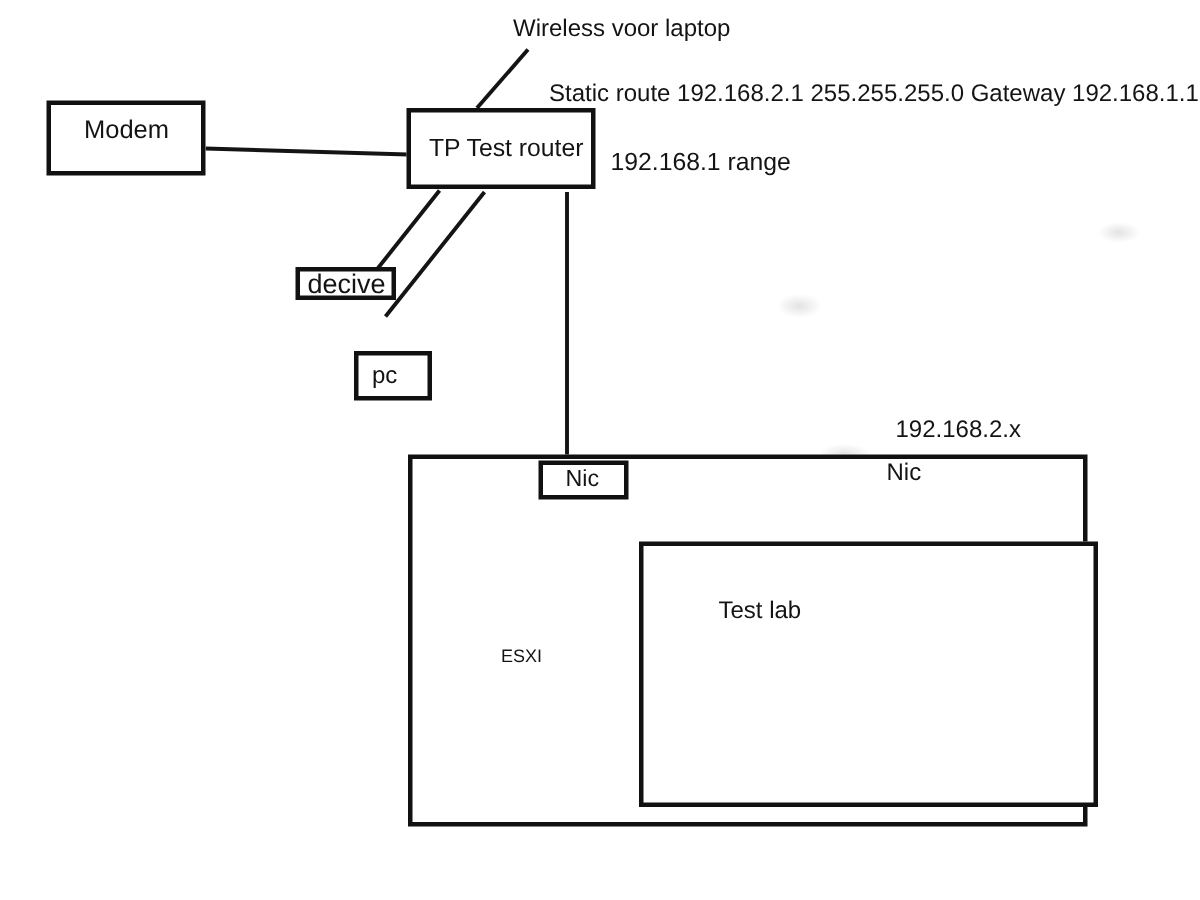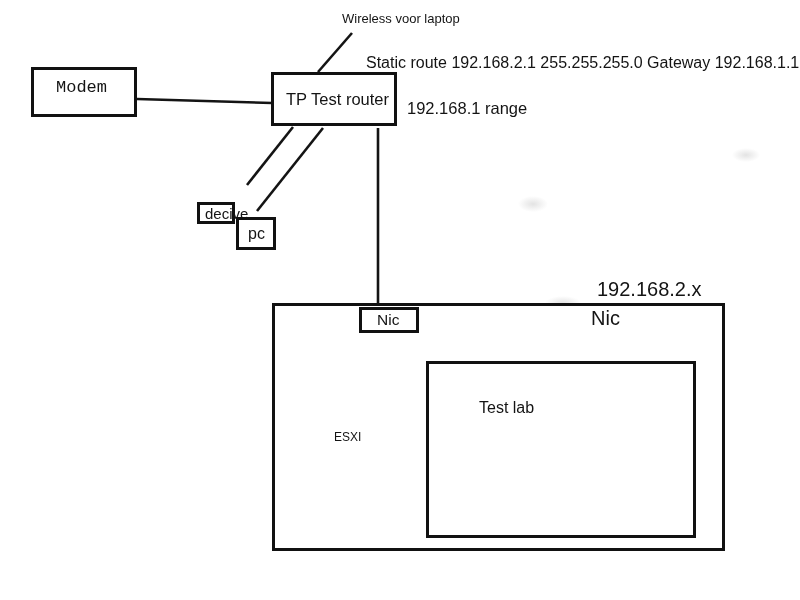--- a/index.html
+++ b/index.html
@@ -21,46 +21,46 @@
     position: absolute;
     border: 3px solid #111111;
     background: #ffffff;
     box-sizing: border-box;
     display: flex;
     align-items: center;
   }
   .lbl { white-space: nowrap; }
   #modem-box   { left: 31px;  top: 67px;  width: 106px; height: 50px;
                  justify-content: flex-start; padding-left: 22px; padding-bottom: 10px;
-                 font-size: 17px; font-family: Liberation Mono, monospace; }
+                 font-size: 17px; }
   #router-box  { left: 271px; top: 72px;  width: 126px; height: 54px;
                  justify-content: flex-end; padding-right: 5px; font-size: 16.5px; }
-  #decive-box  { left: 197px; top: 178px; width: 38px;  height: 22px;
-                 justify-content: flex-start; padding-left: 5px; font-size: 15px; margin-top: 24px; }
-  #pc-box      { left: 236px; top: 217px; width: 40px;  height: 33px;
+  #decive-box  { left: 197px; top: 178px; width: 67px;  height: 22px;
+                 justify-content: flex-start; padding-left: 5px; font-size: 18px; }
+  #pc-box      { left: 236px; top: 234px; width: 52px;  height: 33px;
                  justify-content: flex-start; padding-left: 9px; font-size: 16px; }
   #esxi-box    { left: 272px; top: 303px; width: 453px; height: 248px;
                  align-items: flex-start; }
   #nic-box     { left: 359px; top: 307px; width: 60px;  height: 26px;
                  justify-content: flex-start; padding-left: 15px; font-size: 15.5px;
                  border-width: 3px; }
-  #testlab-box { left: 426px; top: 361px; width: 270px; height: 177px;
+  #testlab-box { left: 426px; top: 361px; width: 306px; height: 177px;
                  align-items: flex-start; flex-direction: row;
                  padding-left: 50px; padding-top: 33px; font-size: 16px;
                  line-height: 21px; }
   .esxi-label {
     position: absolute; left: 59px; top: 124px;
     font-size: 12px;
   }
   .floating {
     position: absolute;
-    font-size: 20px;
+    font-size: 16px;
     white-space: nowrap;
   }
-  #wireless-label     { left: 342px; top: 11px;  font-size: 13px; }
+  #wireless-label     { left: 342px; top: 11px;  font-size: 16px; }
   #static-route-label { left: 366px; top: 54px;  font-size: 16px; }
   #lan-range-label    { left: 407px; top: 99px;  font-size: 16.5px; }
   #lab-subnet-label   { left: 597px; top: 278px; }
   #nic2-label         { left: 591px; top: 307px; }
   .smudge {
     position: absolute;
     pointer-events: none;
     background: radial-gradient(closest-side, rgba(100,100,100,0.18), rgba(120,120,120,0.0));
   }
   #smudge-1 { left: 545px; top: 296px; width: 36px; height: 14px; }

